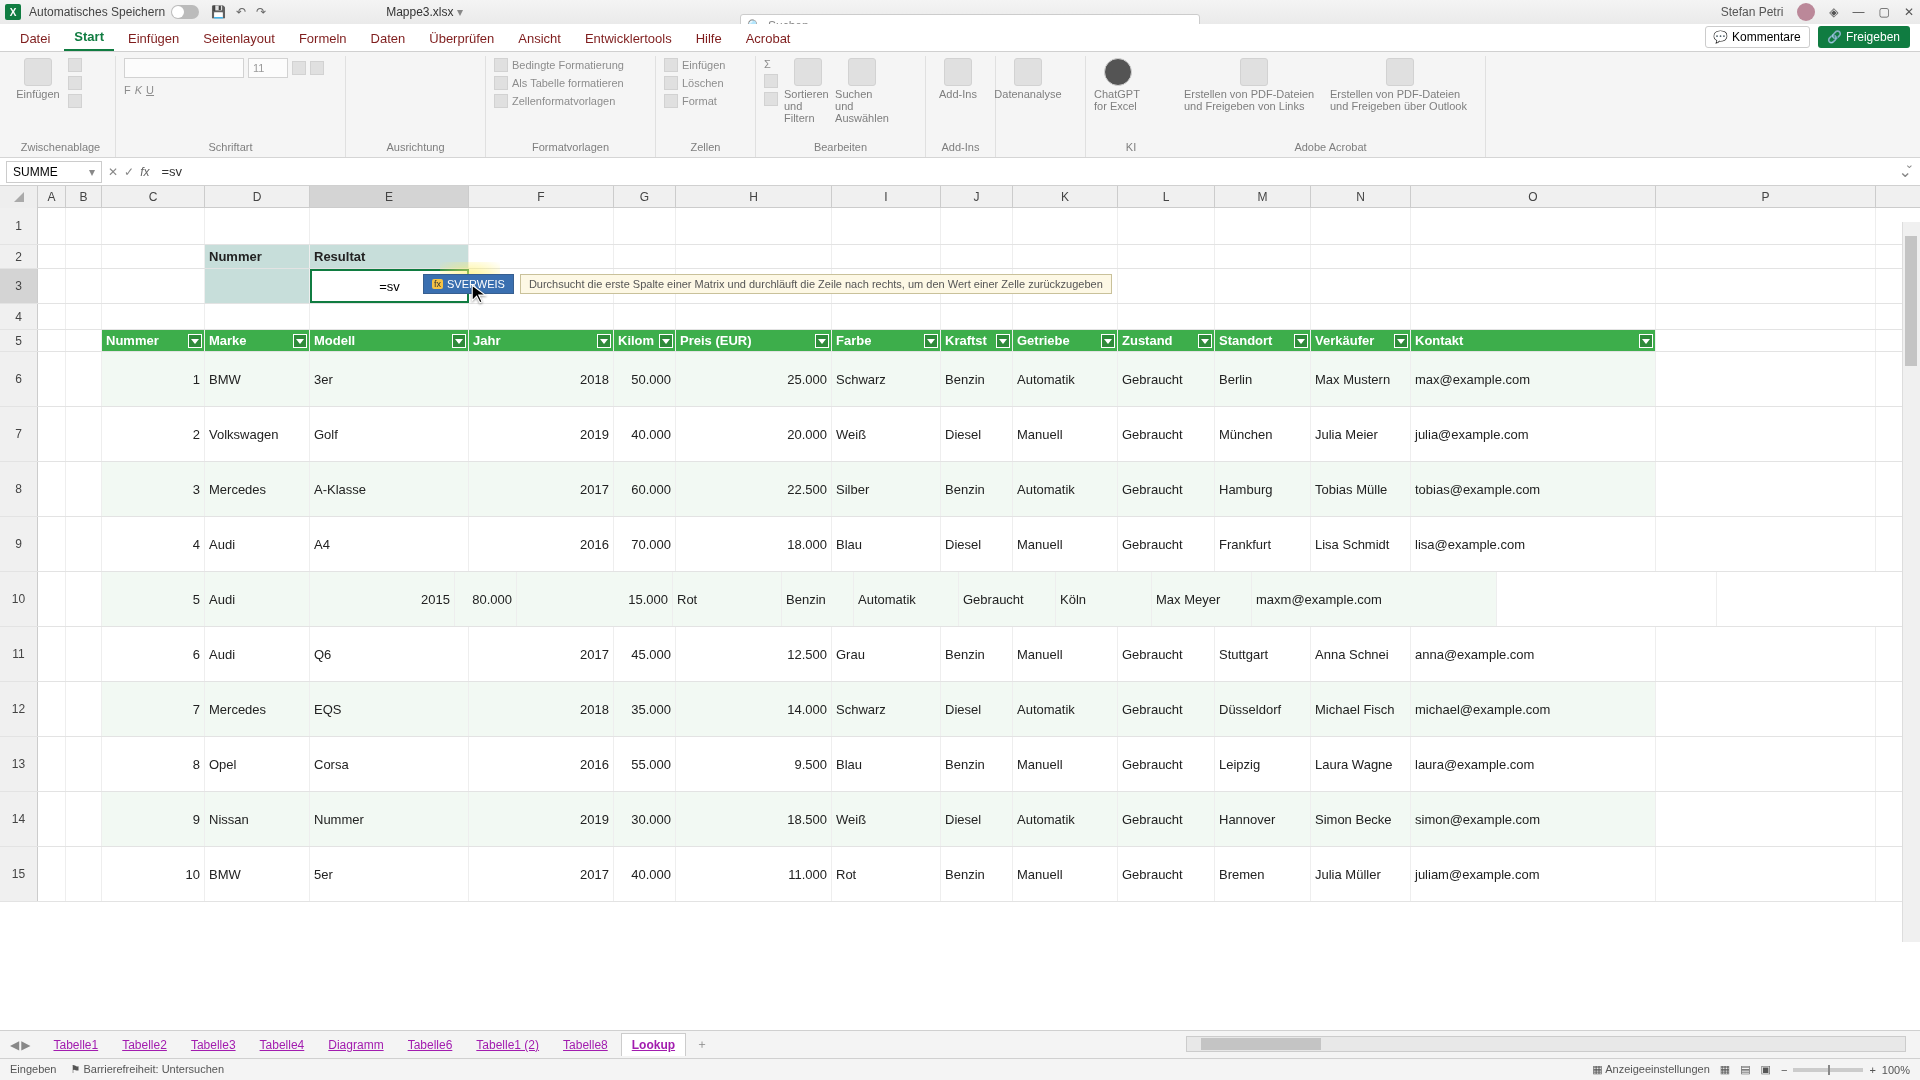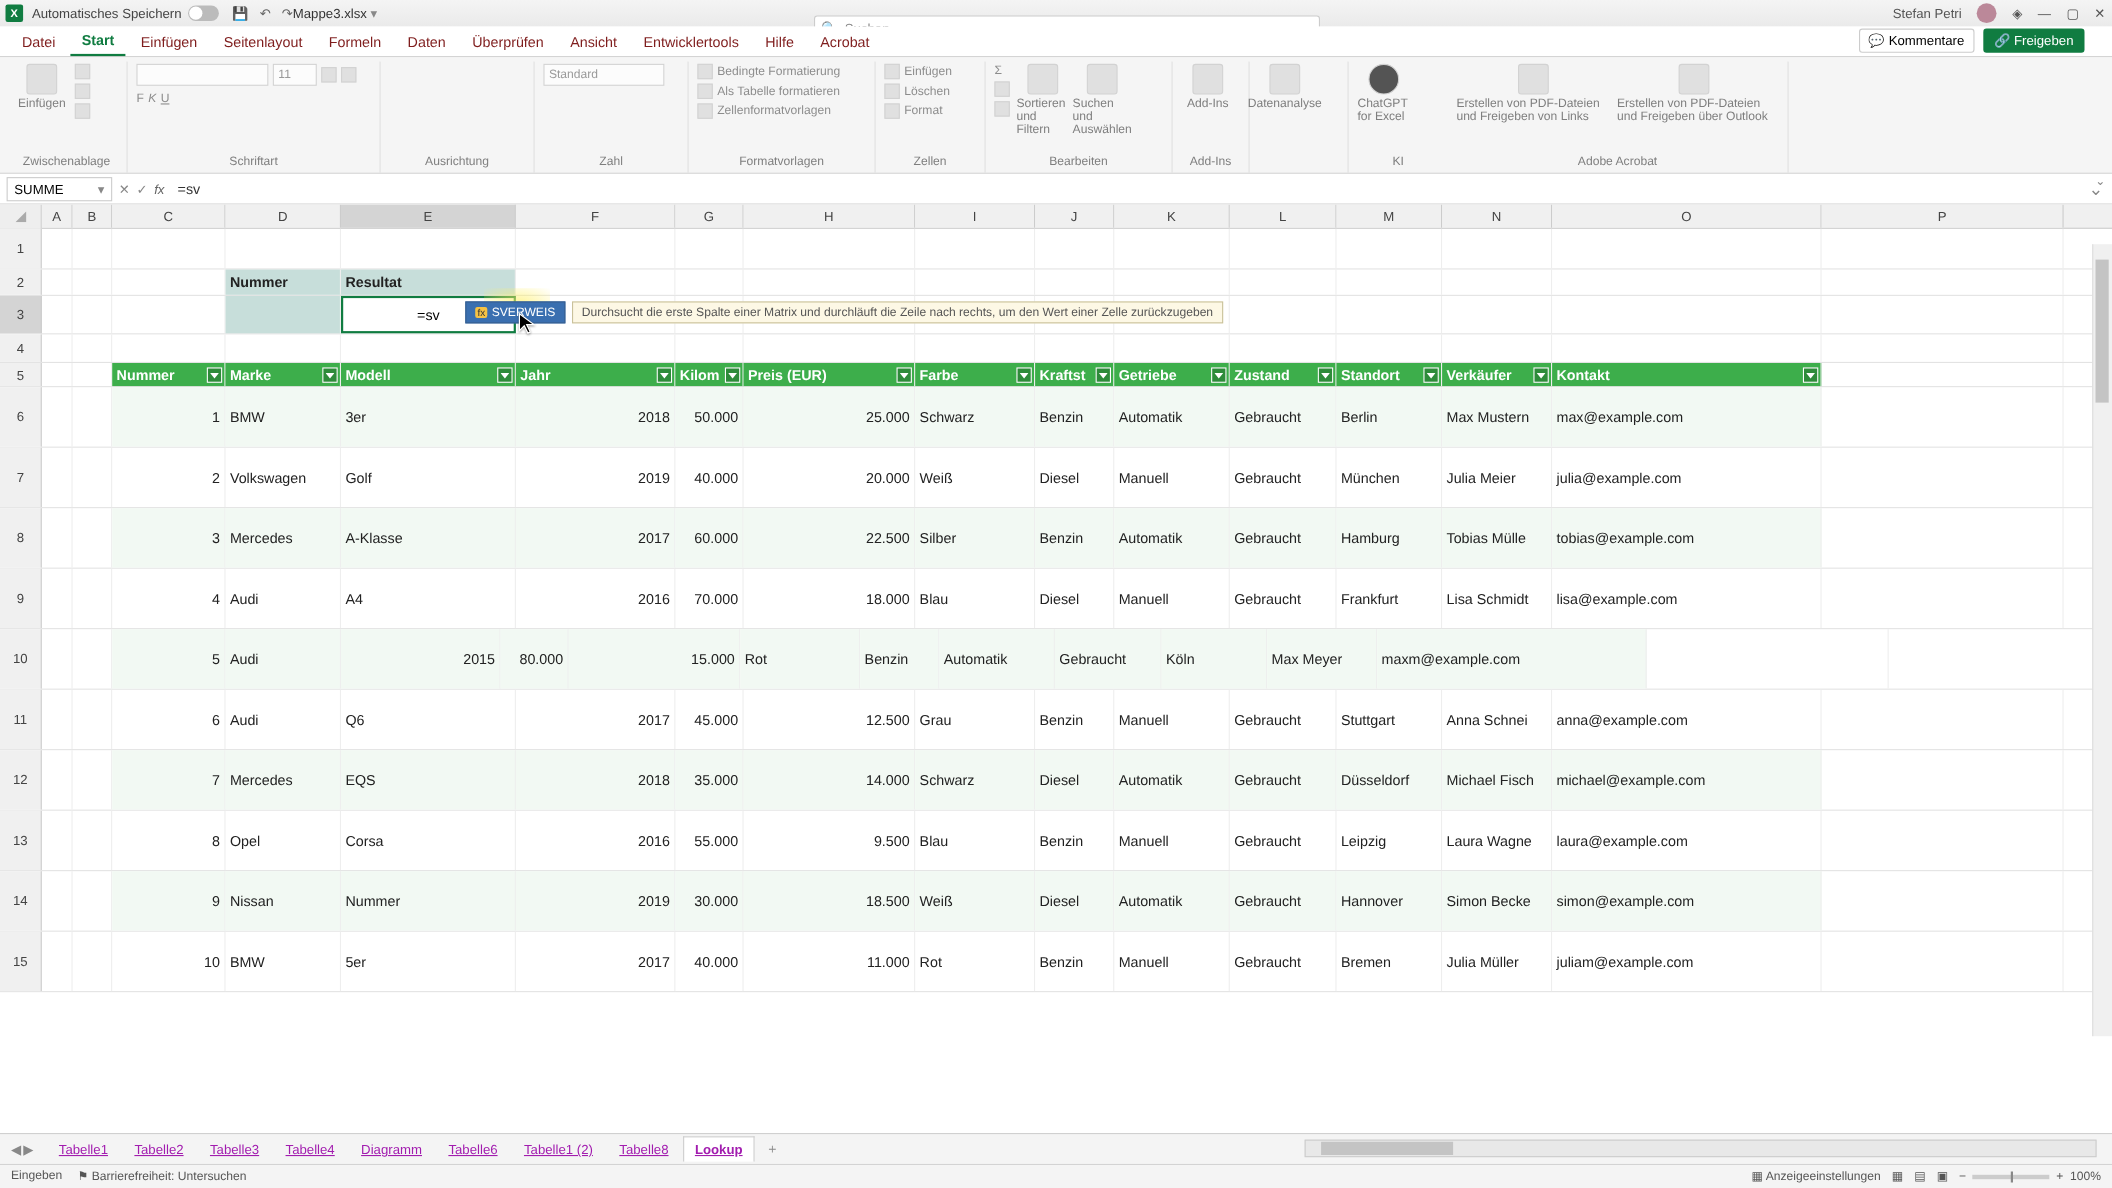--- a/index.html
+++ b/index.html
@@ -5,31 +5,31 @@
 * { margin: 0; padding: 0; box-sizing: border-box; font-family: "Segoe UI", Arial, sans-serif; }
 body { background: #f0f0f0; width: 1920px; height: 1080px; overflow: hidden; position: relative; }
 
 
 .titlebar { height: 24px; background: linear-gradient(#f4f4f4,#eaeaea); display: flex; align-items: center; padding: 0 5px; font-size: 12px; }
 .titlebar .excel-icon { width: 16px; height: 16px; background: #107c41; border-radius: 2px; display: flex; align-items: center; justify-content: center; color: #fff; font-size: 10px; font-weight: bold; margin-right: 8px; }
 .titlebar .autosave { display: flex; align-items: center; gap: 6px; color: #444; }
 .toggle { width: 28px; height: 14px; background: #bbb; border-radius: 7px; position: relative; }
 .toggle::after { content:""; position:absolute; left:1px; top:1px; width:12px; height:12px; background:#fff; border-radius:50%; }
 .titlebar .qat { margin-left: 12px; display:flex; gap:10px; color:#666; }
-.titlebar .docname { color:#333; }
+.titlebar .docname { margin-left: 120px; color:#333; }
 .titlebar .search { position:absolute; left:740px; top:14px; }
 .searchbox { width:460px; height:24px; background:#fff; border:1px solid #ccc; border-radius:3px; display:flex; align-items:center; padding:0 6px; gap:6px; color:#888; font-size:12px; }
 .titlebar .right { position:absolute; right:6px; top:0; height:24px; display:flex; align-items:center; gap:14px; color:#555; font-size:12px; }
 .avatar { width:18px; height:18px; border-radius:50%; background:#b89; }
 
 
 .menutabs { height: 28px; background:#fff; border-bottom:1px solid #d0d0d0; display:flex; align-items:flex-end; padding:0 10px; gap:4px; font-size:13px; position:relative; }
 .menutabs .tab { padding:5px 10px; color:#7f1d1d; cursor:default; }
 .menutabs .tab.active { color:#107c41; border-bottom:2px solid #107c41; font-weight:600; }
-.menutabs .rightbtns { position:absolute; right:25px; bottom:3px; display:flex; gap:8px; }
+.menutabs .rightbtns { position:absolute; right:10px; bottom:3px; display:flex; gap:8px; }
 .btn-comments { background:#fff; border:1px solid #ccc; padding:3px 8px; font-size:12px; border-radius:3px; }
 .btn-share { background:#107c41; color:#fff; padding:3px 10px; font-size:12px; border-radius:3px; border:none; }
 
 
 .ribbon { height: 106px; background:#f7f7f7; border-bottom:1px solid #d0d0d0; display:flex; padding:4px 6px 0 6px; opacity:0.82; }
 .ribbon-group { border-right:1px solid #ddd; padding:2px 8px; display:flex; flex-direction:column; justify-content:space-between; }
 .ribbon-group .body { display:flex; gap:6px; align-items:flex-start; flex:1; }
 .ribbon-group .label { text-align:center; font-size:11px; color:#666; padding:2px 0; }
 .rbtn-big { display:flex; flex-direction:column; align-items:center; gap:2px; font-size:11px; color:#666; width:48px; }
 .rbtn-big .ico { width:28px; height:28px; background:#ddd; border:1px solid #ccc; border-radius:3px; }
@@ -215,35 +215,20 @@
       <div class="sq"></div>
         <div class="sq"></div>
         <div class="sq"></div>
         <div class="sq"></div>
         <div class="sq"></div>
         <div class="sq"></div>
         <div class="sq"></div>
         <div class="sq"></div>
     </div>
     <div class="label">Ausrichtung</div>
-  </div>
-  <div class="ribbon-group" style="width:140px">
-    <div class="body" style="flex-direction:column;gap:6px">
-      <div class="drop" style="width:110px">
-          <span>Standard</span>
-        </div>
-      <div class="droprow">
-          <div class="sq"></div>
-          <div class="sq"></div>
-          <div class="sq"></div>
-          <div class="sq"></div>
-          <div class="sq"></div>
-        </div>
-    </div>
-    <div class="label">Zahl</div>
   </div>
   <div class="ribbon-group" style="width:170px">
     <div class="body">
         <div class="rstack">
       <div class="rsmall">
             <div class="sq"></div>
             <span>Bedingte Formatierung</span>
           </div>
       <div class="rsmall">
             <div class="sq"></div>

